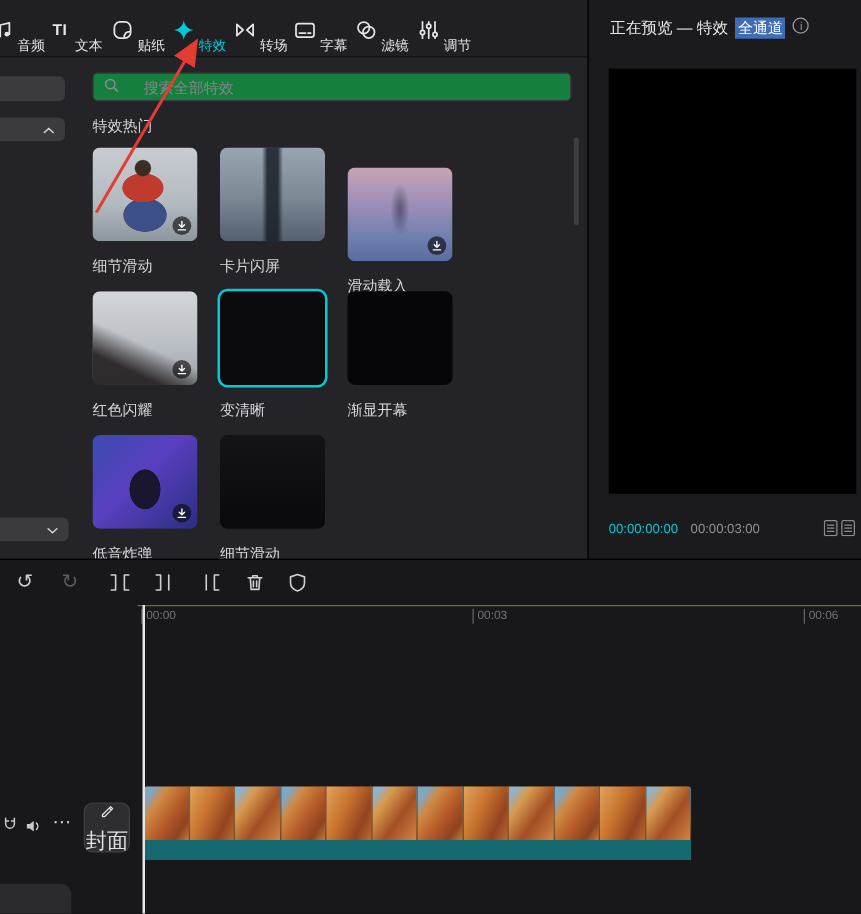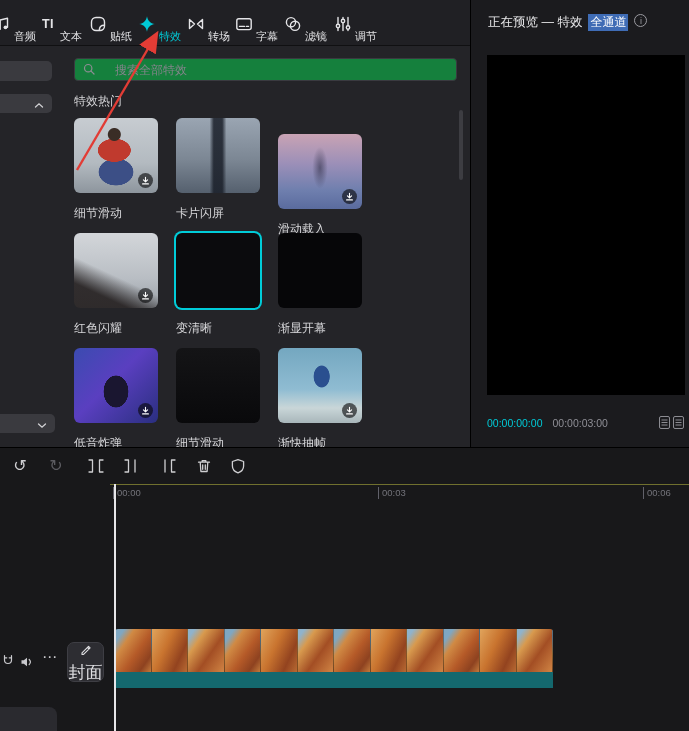--- a/index.html
+++ b/index.html
@@ -255,30 +255,20 @@
               <path d="M4.5 1.2 v4.4 M2.4 3.8 l2.1 2.1 L6.6 3.8 M1.6 7.9 h5.8"></path>
             </svg>
           </span>
       </div>
       <div class="elabel">低音炸弹</div>
     </div>
     <div class="ecell" style="left:176px;top:302px">
       <div class="thumb t8"></div>
       <div class="elabel">细节滑动</div>
     </div>
-    <div class="ecell" style="left:278px;top:302px">
-      <div class="thumb t9">
-        <span class="dl-badge">
-          <svg width="9" height="9" viewBox="0 0 9 9" fill="none" stroke="#fff" stroke-width="1.1" stroke-linecap="round" stroke-linejoin="round">
-              <path d="M4.5 1.2 v4.4 M2.4 3.8 l2.1 2.1 L6.6 3.8 M1.6 7.9 h5.8"></path>
-            </svg>
-          </span>
-      </div>
-      <div class="elabel">渐快抽帧</div>
-    </div>
 
     <div class="vscroll"></div>
   </div>
 
   <div class="preview">
     <div class="pv-header">
       <span>正在预览 — 特效</span>
       <span class="badge">全通道</span>
       <span class="info">i</span>
     </div>

